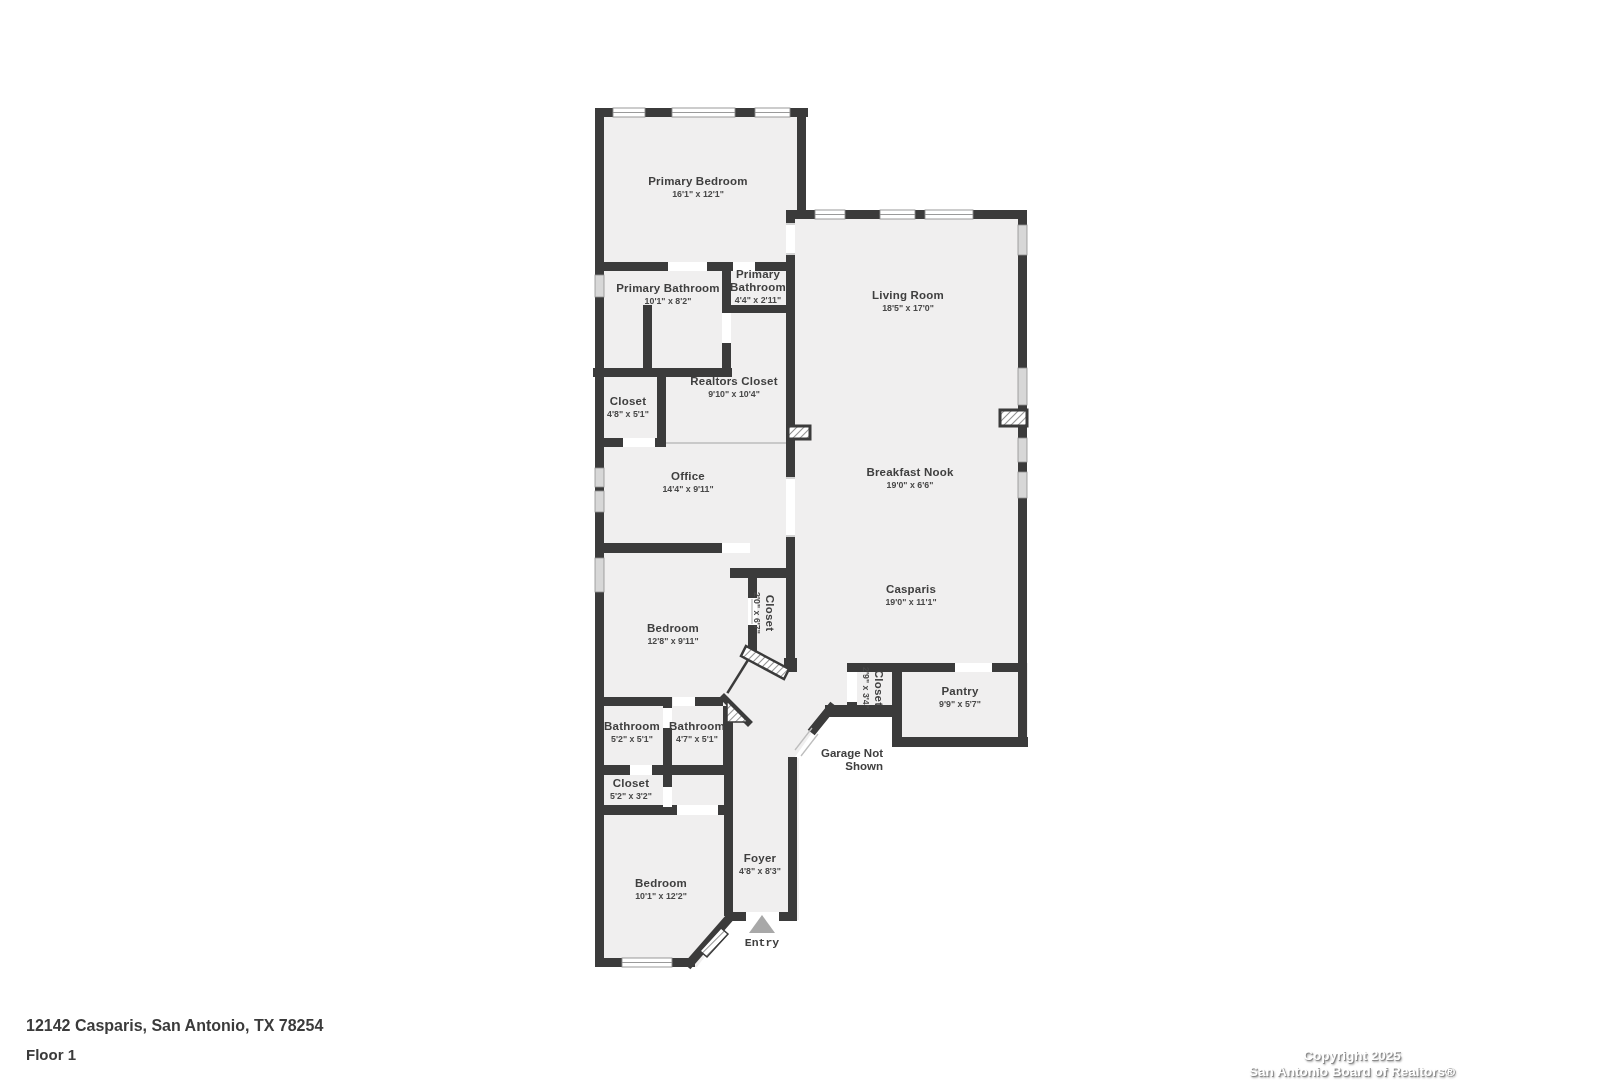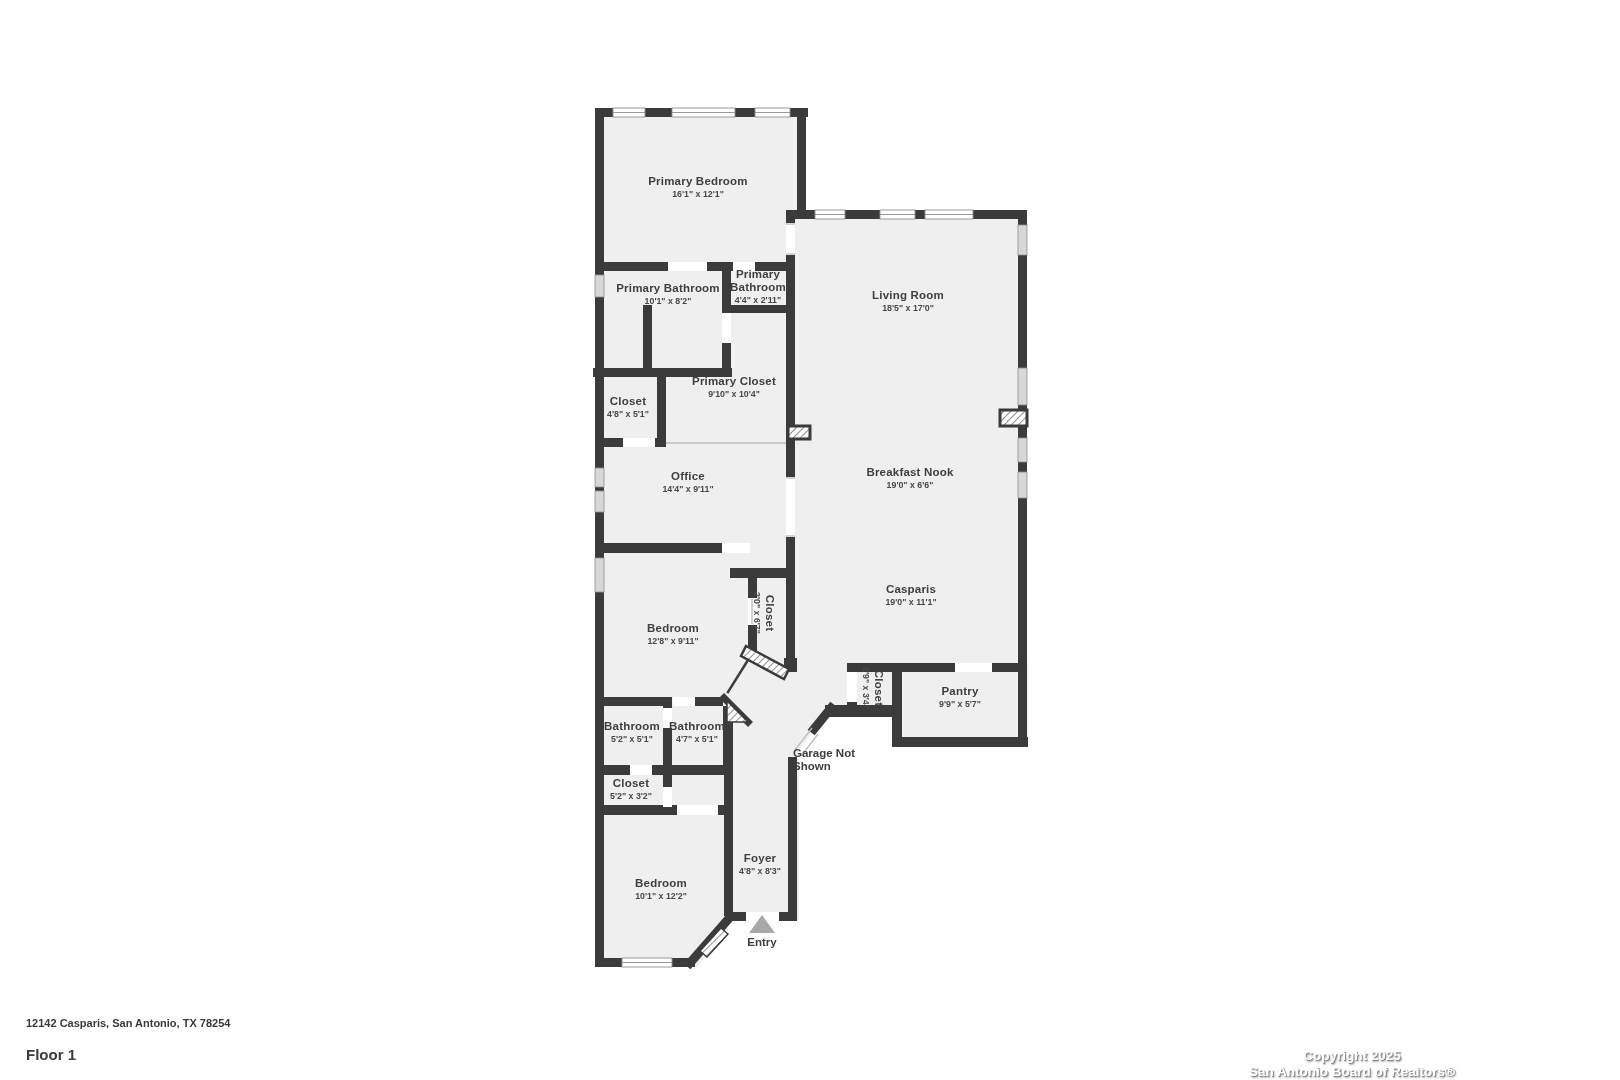--- a/index.html
+++ b/index.html
@@ -14,26 +14,26 @@
   .winline{stroke:#8f8f8f;stroke-width:0.9;}
   .jamb{stroke:#bdbdbd;stroke-width:1.3;}
   .diag{stroke:#3b3b3b;stroke-linecap:square;}
   .hatchshape{fill:url(#hp);stroke:#3b3b3b;}
   .room-label{position:absolute;display:flex;flex-direction:column;align-items:center;
               text-align:center;transform:translate(-50%,-50%);color:#3f3f3f;white-space:nowrap;}
   .room-label.rot{transform:translate(-50%,-50%) rotate(90deg);}
   .room-name{font-size:11.5px;font-weight:700;line-height:13px;letter-spacing:.2px;}
   .room-dims{font-size:8.8px;font-weight:600;line-height:10px;margin-top:1px;color:#484848;}
   .narrow .room-name{white-space:normal;width:62px;}
-  .note-label{position:absolute;transform:translate(-50%,-50%);text-align:left;color:#3f3f3f;
+  .note-label{position:absolute;transform:translate(-50%,-50%);text-align:right;color:#3f3f3f;
               font-size:11.5px;font-weight:700;line-height:13px;}
   .note-label.wrap{white-space:normal;width:90px;}
   .entry-label{position:absolute;transform:translate(-50%,-50%);color:#3f3f3f;
-               font-size:11.5px;font-weight:700;}
-  .addr{position:absolute;left:26px;top:1017px;font-size:11px;font-weight:700;color:#3b3b3b;}
+               font-size:11.5px;font-weight:700;font-family:Liberation Mono, monospace;}
+  .addr{position:absolute;left:26px;top:1017px;font-size:16px;font-weight:700;color:#3b3b3b;}
   .floor-num{position:absolute;left:26px;top:1046px;font-size:15px;font-weight:700;color:#3b3b3b;}
   .disclaimer{position:absolute;left:791px;top:1051px;transform:translateX(-50%);
               font-size:12.5px;font-weight:700;color:#3b3b3b;white-space:nowrap;}
   .copyright{position:absolute;right:5px;top:1048px;text-align:center;font-size:13.5px;
              font-weight:700;color:#ffffff;line-height:15.5px;
              text-shadow:1px 1px 0 #8b8b8b,1.5px 1.5px 2px #a5a5a5;}
 </style>
 </head>
 <body>
 
@@ -203,21 +203,21 @@
   </div>
   <div class="room-label narrow" style="left:758px;top:286px">
     <span class="room-name">Primary Bathroom</span>
     <span class="room-dims">4'4" x 2'11"</span>
   </div>
   <div class="room-label" style="left:908px;top:301px">
     <span class="room-name">Living Room</span>
     <span class="room-dims">18'5" x 17'0"</span>
   </div>
   <div class="room-label" style="left:734px;top:387px">
-    <span class="room-name">Primary Closet</span>
+    <span class="room-name">Realtors Closet</span>
     <span class="room-dims">9'10" x 10'4"</span>
   </div>
   <div class="room-label" style="left:628px;top:407px">
     <span class="room-name">Closet</span>
     <span class="room-dims">4'8" x 5'1"</span>
   </div>
   <div class="room-label" style="left:688px;top:482px">
     <span class="room-name">Office</span>
     <span class="room-dims">14'4" x 9'11"</span>
   </div>

